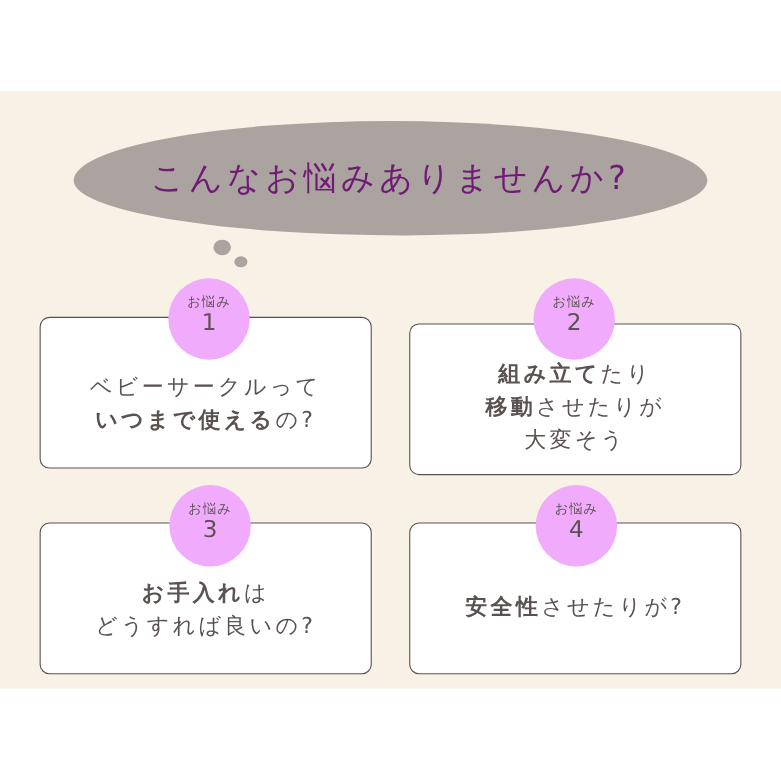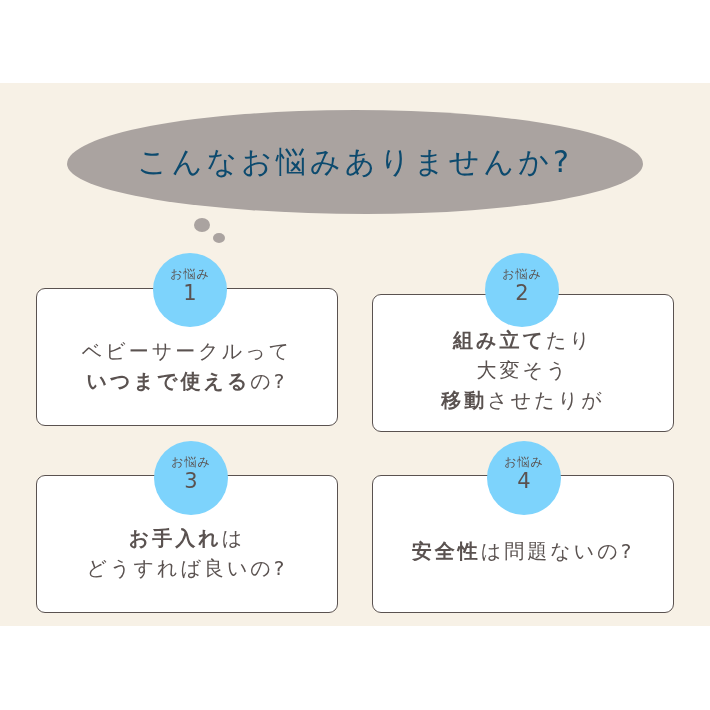--- a/index.html
+++ b/index.html
@@ -1,29 +1,29 @@
 <!DOCTYPE html>
 <html><head>
 <meta charset="utf-8">
 <style>
   html, body { margin:0; padding:0; }
   body { width:710px; height:710px; background:#ffffff; position:relative; overflow:hidden;
          font-family:"DejaVu Sans", sans-serif; }
   .panel { position:absolute; left:0; top:83px; width:710px; height:543px; background:#f7f1e6; }
   .bubble { position:absolute; left:67px; top:110px; width:576px; height:104px; background:#aaa3a0;
             border-radius:50% 50% 48% 52% / 52% 52% 48% 48%; display:flex; align-items:center; justify-content:center; }
-  .bubble-title { color:#0c4a6e; font-size:30px; letter-spacing:4px; font-weight:normal; }
+  .bubble-title { color:#701a75; font-size:30px; letter-spacing:4px; font-weight:normal; }
   .dot { position:absolute; background:#aaa3a0; border-radius:50%; }
   .dot1 { left:194px; top:218px; width:16px; height:14px; }
   .dot2 { left:213px; top:233px; width:12px; height:10px; }
   .card { position:absolute; width:302px; background:#ffffff; border:1.5px solid #5a5250; border-radius:9px; box-sizing:border-box;
           display:flex; align-items:center; justify-content:center; text-align:center; }
   .card-text { color:#5a5250; font-size:20px; letter-spacing:3px; line-height:30px; }
   .card-text b { font-weight:bold; }
-  .badge { position:absolute; width:74px; height:74px; border-radius:50%; background:#7dd3fc;
+  .badge { position:absolute; width:74px; height:74px; border-radius:50%; background:#f0abfc;
            display:flex; flex-direction:column; align-items:center; justify-content:center; color:#5a5250; }
   .badge-label { font-size:12px; letter-spacing:1px; line-height:14px; margin-top:-8px; }
   .badge-num { font-size:21px; line-height:24px; }
 </style>
 </head>
 <body>
 
 <div class="panel"></div>
 
 <div class="bubble">
@@ -39,41 +39,41 @@
   </div>
 </div>
 <div class="badge" style="left:153px; top:253px;">
   <span class="badge-label">お悩み</span>
   <span class="badge-num">1</span>
 </div>
 
 <div class="card" style="left:372px; top:294px; height:138px;">
   <div class="card-text" style="margin-top:18px;font-family:Liberation Mono, monospace;">
     <div><b>組み立て</b><span>たり</span></div>
+    <div><b>移動</b><span>させたりが</span></div>
     <div><span>大変そう</span></div>
-    <div><b>移動</b><span>させたりが</span></div>
   </div>
 </div>
 <div class="badge" style="left:485px; top:253px;">
   <span class="badge-label">お悩み</span>
   <span class="badge-num">2</span>
 </div>
 
 <div class="card" style="left:36px; top:475px; height:138px;">
   <div class="card-text" style="margin-top:18px;">
     <div><b>お手入れ</b><span>は</span></div>
     <div><span>どうすれば良いの?</span></div>
   </div>
 </div>
 <div class="badge" style="left:154px; top:441px;">
   <span class="badge-label">お悩み</span>
   <span class="badge-num">3</span>
 </div>
 
 <div class="card" style="left:372px; top:475px; height:138px;">
   <div class="card-text" style="margin-top:14px;">
-    <div><b>安全性</b><span>は問題ないの?</span></div>
+    <div><b>安全性</b><span>させたりが?</span></div>
   </div>
 </div>
 <div class="badge" style="left:487px; top:441px;">
   <span class="badge-label">お悩み</span>
   <span class="badge-num">4</span>
 </div>
 
 </body></html>

